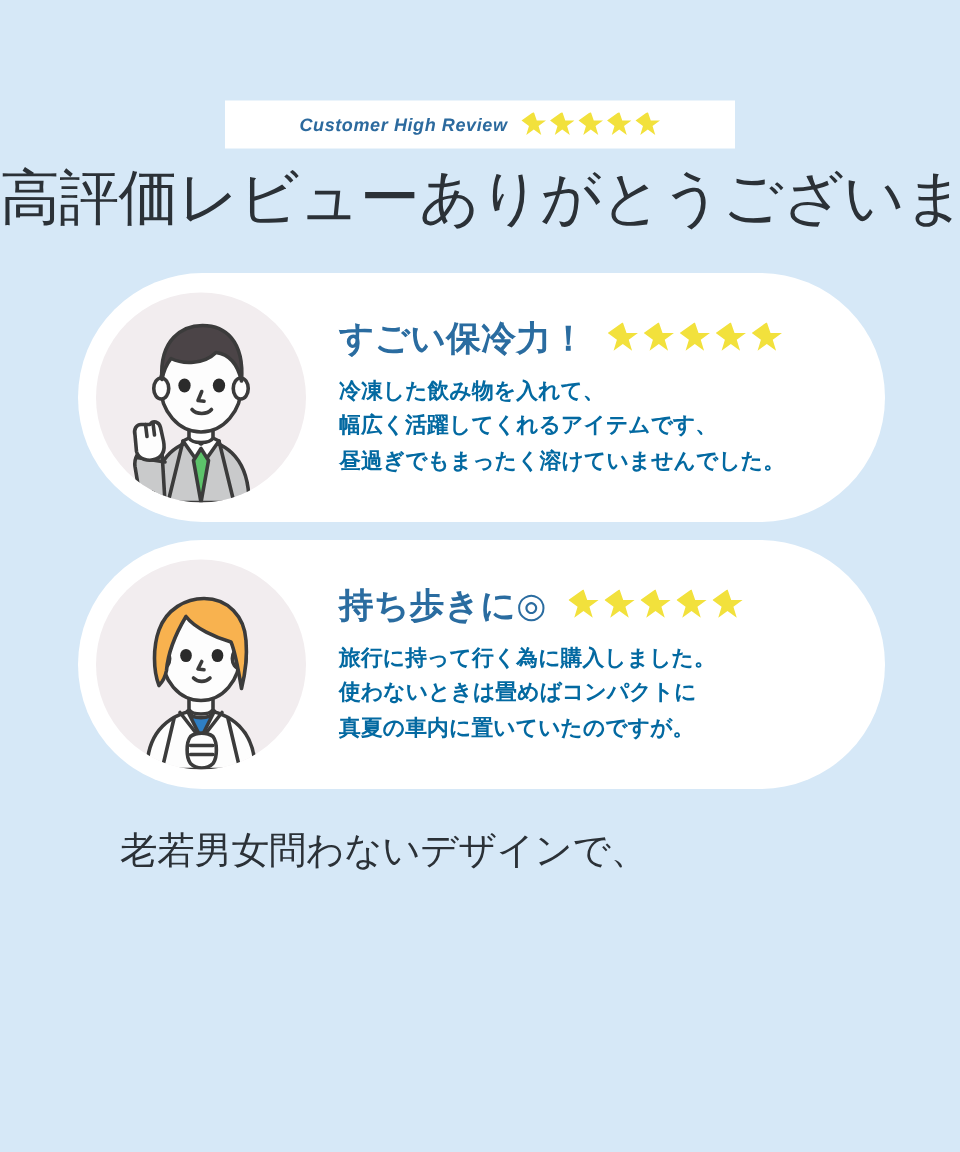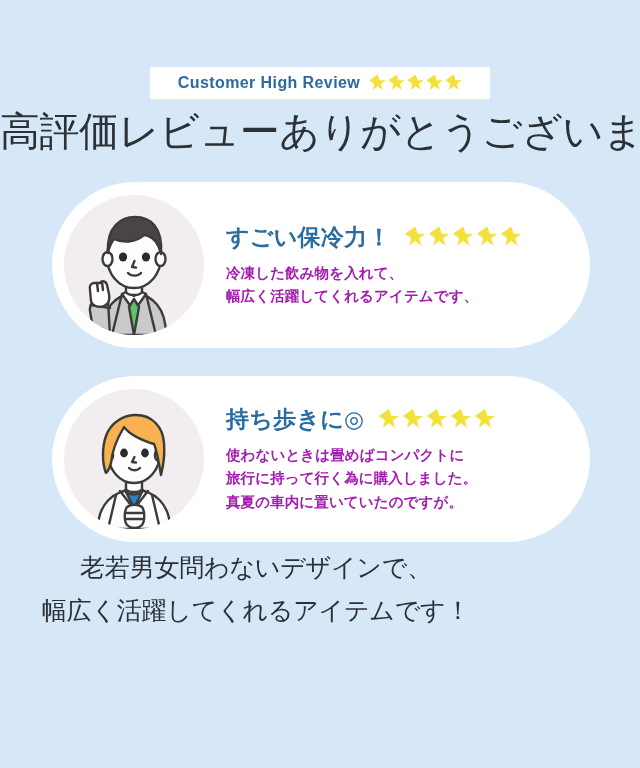--- a/index.html
+++ b/index.html
@@ -19,25 +19,26 @@
     position:absolute;
     left:150px; top:67px;
     width:340px; height:32px;
     background:#ffffff;
     display:flex;
     align-items:center;
     justify-content:center;
     gap:9px;
   }
   .banner-label {
-    font-size:16px;
+    font-size:12px;
     font-weight:bold;
     letter-spacing:0.4px;
     color:#2c6a9e;
     white-space:nowrap;
+    font-style:italic;
   }
   .banner-stars { display:flex; gap:2px; line-height:1; }
 
   
   .star {
     display:inline-block;
     width:18px; height:18px;
     background:#f2e13c;
     clip-path:polygon(50% 0%,61.8% 34.5%,98% 34.5%,68.8% 56%,79.4% 91%,50% 69.5%,20.6% 91%,31.2% 56%,2% 34.5%);
   }
@@ -61,21 +62,21 @@
     position:absolute;
     left:52px;
     width:538px;
     height:166px;
     background:#ffffff;
     border-radius:84px;
     display:flex;
     align-items:center;
   }
   #card-1 { top:182px; }
-  #card-2 { top:376px; }
+  #card-2 { top:360px; }
 
   .avatar {
     width:140px; height:140px;
     margin-left:12px;
     border-radius:50%;
     background:#f2edef;
     flex:0 0 auto;
     overflow:hidden;
     position:relative;
   }
@@ -96,21 +97,21 @@
     font-size:23px;
     font-weight:bold;
     color:#2a6ca0;
     white-space:nowrap;
     letter-spacing:0.3px;
   }
   .card-stars { display:flex; gap:3px; line-height:1; }
   .review-line {
     font-size:14.5px;
     font-weight:bold;
-    color:#a21caf;
+    color:#0369a1;
     line-height:1.62;
     white-space:nowrap;
     letter-spacing:0.1px;
   }
 
   
   .footer {
     position:absolute;
     left:0; top:546px;
     width:512px;
@@ -185,20 +186,21 @@
           <span class="star md"></span>
           <span class="star md"></span>
           <span class="star md"></span>
           <span class="star md"></span>
           <span class="star md"></span>
         </span>
     </div>
     <div>
       <div class="review-line">冷凍した飲み物を入れて、</div>
       <div class="review-line">幅広く活躍してくれるアイテムです、</div>
+      <div class="review-line">昼過ぎでもまったく溶けていませんでした。</div>
     </div>
   </div>
 </div>
 
 <div class="card" id="card-2">
   <div class="avatar">
     <svg viewBox="0 0 140 140" xmlns="http://www.w3.org/2000/svg">
       <g fill="none" stroke="#3b3b3b" stroke-width="2.4" stroke-linecap="round" stroke-linejoin="round">
 
         <path d="M34 140 C34 114 50 102 70 100 C90 102 106 114 106 140 Z" fill="#fdfdfd"></path>
@@ -236,23 +238,22 @@
       <span class="card-title">持ち歩きに◎</span>
       <span class="card-stars">
           <span class="star md"></span>
           <span class="star md"></span>
           <span class="star md"></span>
           <span class="star md"></span>
           <span class="star md"></span>
         </span>
     </div>
     <div>
+      <div class="review-line">旅行に持って行く為に購入しました。</div>
       <div class="review-line">使わないときは畳めばコンパクトに</div>
-      <div class="review-line">旅行に持って行く為に購入しました。</div>
       <div class="review-line">真夏の車内に置いていたのですが。</div>
     </div>
   </div>
 </div>
 
 <div class="footer">
   <div class="footer-line">老若男女問わないデザインで、</div>
-  <div class="footer-line">幅広く活躍してくれるアイテムです！</div>
 </div>
 
 </body></html>

